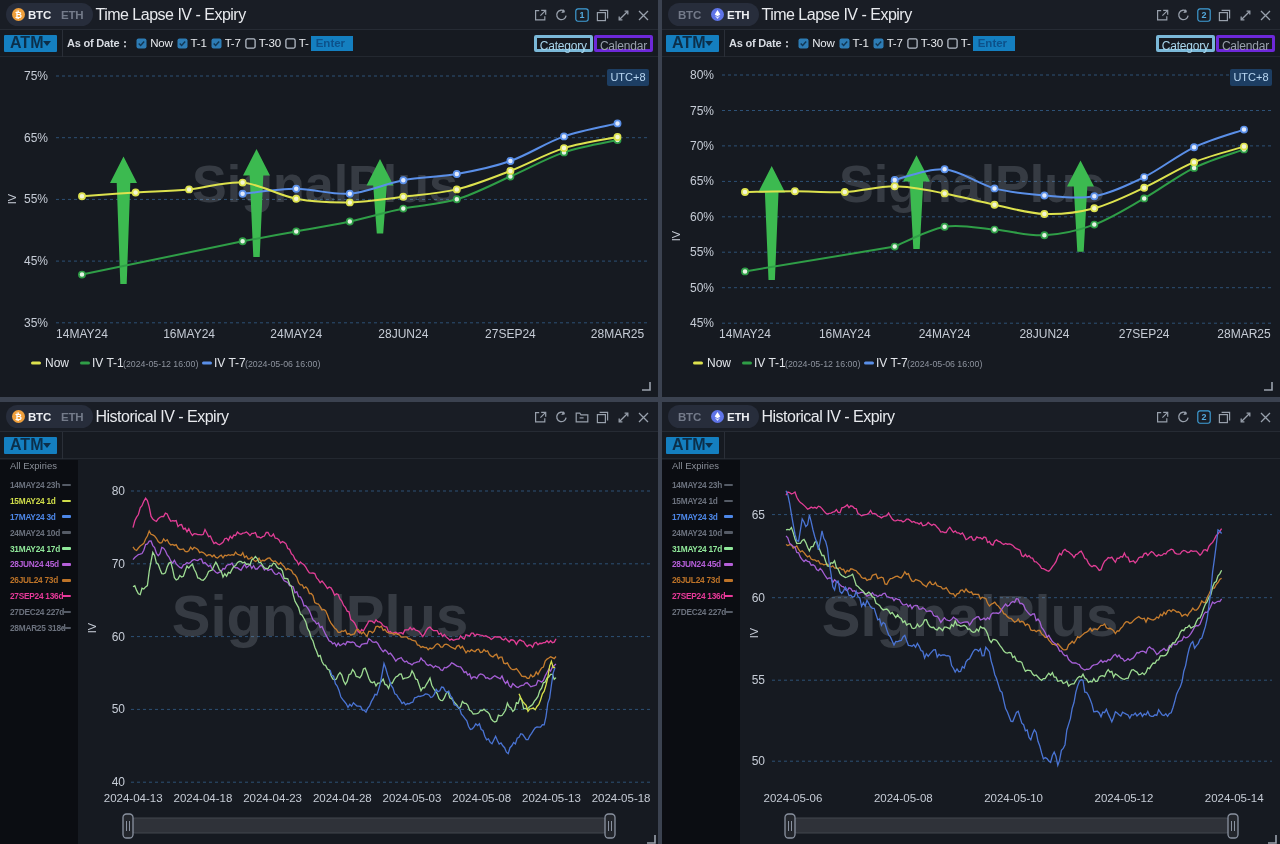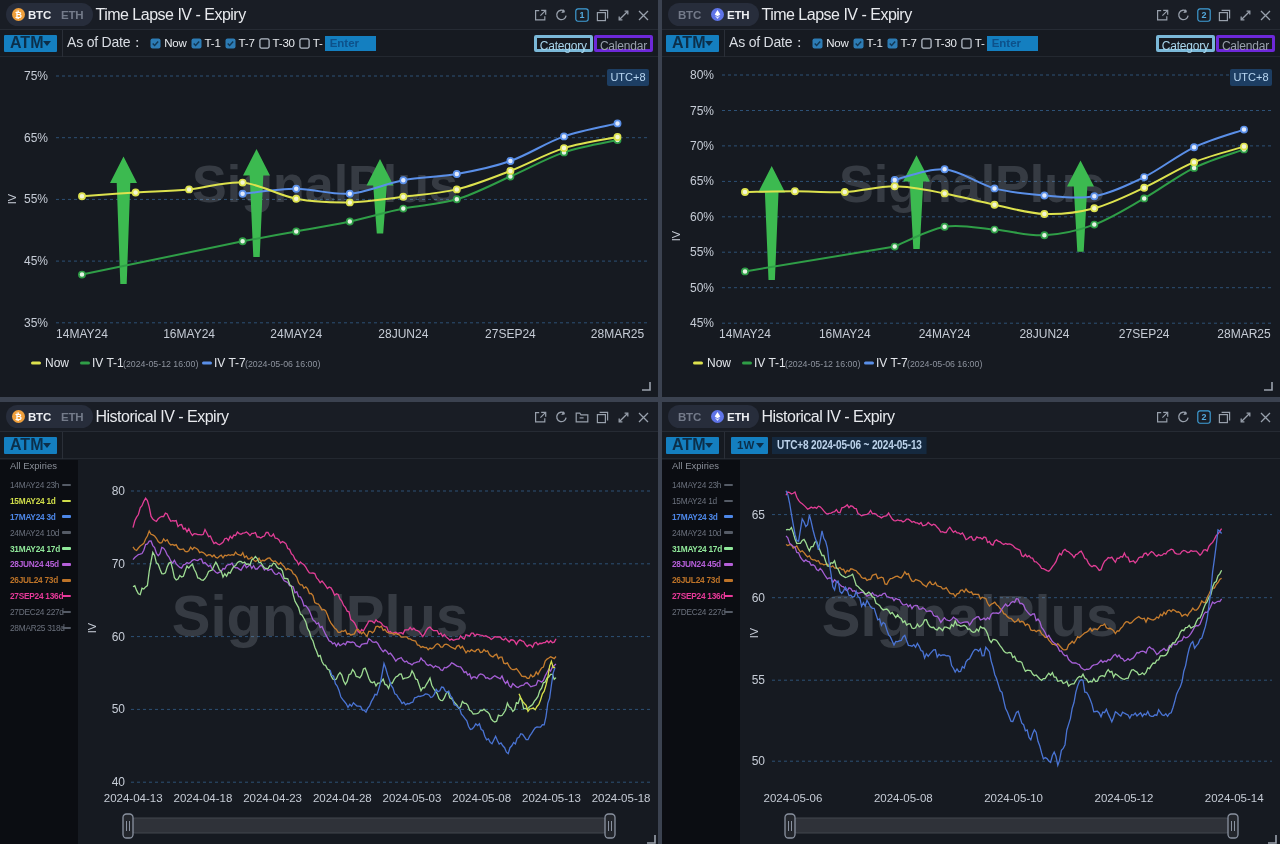--- a/index.html
+++ b/index.html
@@ -14,34 +14,34 @@
 .pi{color:#747b8a;font-weight:bold;font-size:11.5px;margin-left:10px;letter-spacing:-0.2px}
 .ptitle{color:#e8eaee;font-weight:normal;font-size:16px;margin-left:2px;letter-spacing:-0.5px}
 .hicons{position:absolute;right:4px;top:0;height:30px;display:flex;align-items:center}
 .hicons span{display:inline-flex;width:20.6px;justify-content:center;align-items:center}
 .pfilter{height:27px;border-bottom:1px solid #232830;display:flex;align-items:center;position:relative}
 .selwrap{width:63px;border-right:1px solid #2a2f38;height:27px;display:flex;align-items:center;padding-left:4px}
 .sel{height:17px;background:#147fc0;color:#0c2f4a;font-weight:bold;font-size:16px;display:flex;align-items:center;padding:0 6px;position:relative;border-radius:1px}
 .car{width:0;height:0;border-left:4px solid transparent;border-right:4px solid transparent;border-top:5px solid #0c2f4a;position:absolute;right:6px}
 .sel{justify-content:flex-start}
 .fmid{display:flex;align-items:center;flex:1;padding-left:4px}
-.flabel{color:#d8dce3;font-size:14px;font-weight:normal;margin-right:2px;letter-spacing:-0.2px}
+.flabel{color:#d8dce3;font-size:11px;font-weight:bold;margin-right:2px;letter-spacing:-0.2px}
 .cb{display:inline-flex;margin:0 3px 0 4px}
 .cl{color:#e8ebef;font-size:11.5px;letter-spacing:-0.2px}
-.enter{width:51px;height:15px;background:#147fc0;color:#0d518a;font-weight:bold;font-size:11.5px;margin-left:2px;padding-left:5px;line-height:15px}
+.enter{width:42px;height:15px;background:#147fc0;color:#0d518a;font-weight:bold;font-size:11.5px;margin-left:2px;padding-left:5px;line-height:15px}
 .segs{position:absolute;right:5px;display:flex}
 .seg{height:17px;line-height:16px;padding:0 3px;font-size:12px;color:#98a0ac;border:3px solid #6d28d9;border-radius:2px;letter-spacing:-0.2px}
 .seg.on{color:#a8d4ea;border-color:#7ab8d8}
 .seg+.seg{margin-left:1px}
 .drange{margin-left:4px;background:#15293f;color:#bcd2ea;font-size:12px;padding:1.5px 6px;font-weight:bold;letter-spacing:-0.2px;display:inline-block;transform:scaleX(0.84);transform-origin:0 50%}
 .sidebar{position:absolute;left:0;top:58px;bottom:0;width:78px;background:#0b0d12;}
 .sbt{color:#8a8f98;font-size:9.5px;padding-left:10px;margin-bottom:6px;white-space:nowrap}
 .sbi{position:relative;display:flex;align-items:center;height:15.9px;padding-left:10px;font-size:8.3px;font-weight:bold;white-space:nowrap;letter-spacing:-0.25px}
 .sbd{position:absolute;left:62px;width:9px;height:2.5px;border-radius:1px;background:currentColor;display:inline-block}
-.sgray{color:#6b717d;font-weight:normal}
+.sgray{color:#6b717d;font-weight:bold}
 .syel{color:#cfdc4a}.sblu{color:#4d87e8}.sgrn{color:#90e89a}.spur{color:#b55fd8}.sorg{color:#bd7328}.spnk{color:#e8399a}
 .sgray .sbd{background:#555b66}
 .chart{position:absolute}
 </style></head><body>
 <div class="panel" id="tl">
 <div class="phead">
       <div class="pill">
         <span class="coin" style="background:#f0a03c">
           <svg width="11" height="11" viewBox="0 0 11 11">
             <text x="5.5" y="8.6" text-anchor="middle" font-size="8.5" font-weight="bold" fill="#fff" font-family="Liberation Sans, sans-serif">₿</text>
@@ -561,24 +561,20 @@
           <svg width="13" height="13" viewBox="0 0 13 13" fill="none" stroke="#98a0ac" stroke-width="1.3">
             <path d="M2 2l9 9M11 2l-9 9"></path>
           </svg>
         </span>
       </div>
     </div>
 <div class="pfilter">
       <div class="selwrap">
         <div class="sel" style="width:53px">ATM<span class="car"></span></div>
       </div>
-      <div class="fmid" style="padding-left:6px">
-        <div class="sel" style="width:37px;font-size:11.5px">1W<span class="car" style="right:4px"></span></div>
-        <span class="drange">UTC+8 2024-05-06 ~ 2024-05-13</span>
-      </div>
     </div>
 <div class="sidebar">
       <div class="sbt">All Expiries</div>
       <div class="sbi sgray">
         <span>14MAY24 23h</span>
         <span class="sbd"></span>
       </div>
       <div class="sbi sgray">
         <span>15MAY24 1d</span>
         <span class="sbd"></span>

